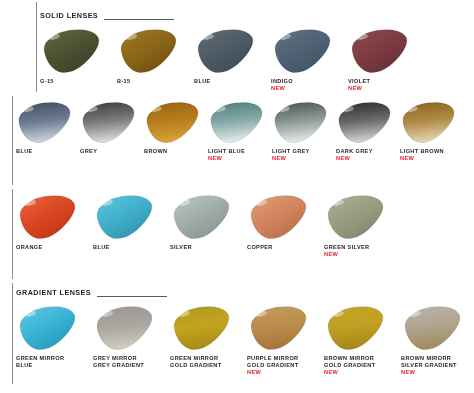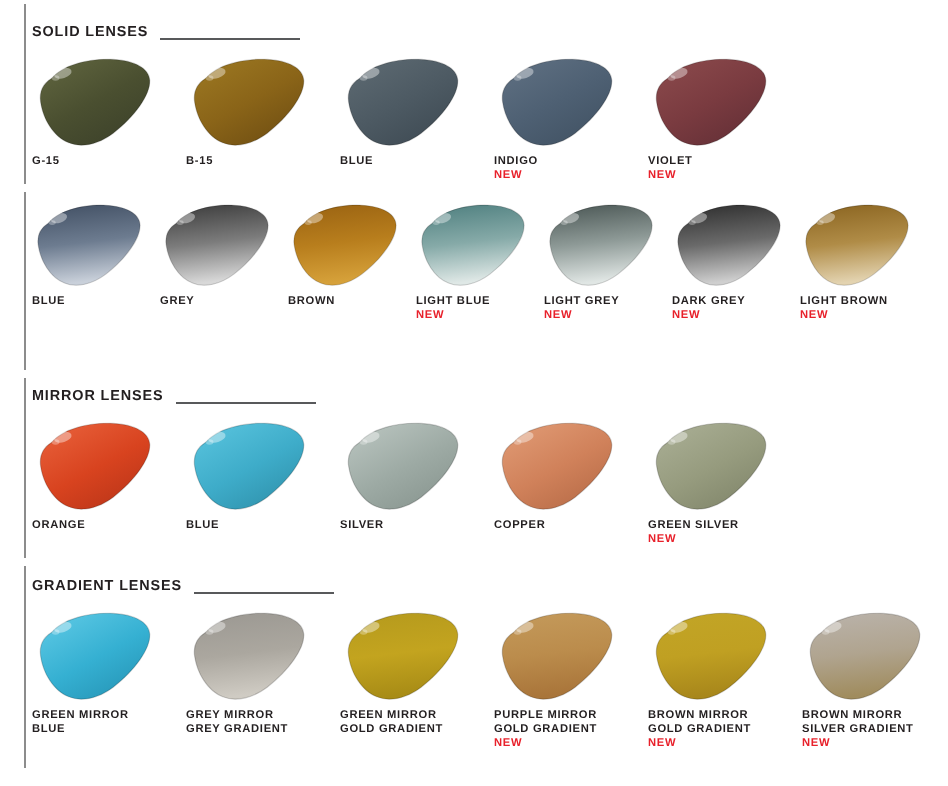--- a/index.html
+++ b/index.html
@@ -94,21 +94,21 @@
   .new {
     font-size: 5.6px;
     font-weight: bold;
     letter-spacing: 0.35px;
     line-height: 7.2px;
     color: #e8212b;
     white-space: nowrap;
   }
 
   
-  #sec-solid     { height: 94px; padding-top: 7px; }
+  #sec-solid     { height: 94px; padding-top: 7px; margin-left: 24px; }
   #sec-gradient  { height: 93px; padding-top: 2px; }
   #sec-mirror    { height: 94px; padding-top: 2px; }
   #sec-chromance { height: 105px; padding-top: 3px; }
 
   #sec-gradient .cell { width: 64px; flex: 0 0 64px; }
   #sec-gradient .lens-wrap { width: 56px; height: 45px; }
 
   #sec-chromance .cell { width: 77px; flex: 0 0 77px; }
 </style>
 </head>
@@ -334,24 +334,20 @@
               <ellipse cx="18" cy="20" rx="3.2" ry="2.2" fill="rgba(255,255,255,0.30)"></ellipse>
             </svg>
           </div>
           <div class="label">LIGHT BROWN</div>
           <div class="new">NEW</div>
         </div>
       </div>
     </div>
     <div class="section" id="sec-mirror">
       <div class="vrule"></div>
-      <div class="sec-head">
-        <div class="sec-title">MIRROR LENSES</div>
-        <div class="sec-rule"></div>
-      </div>
       <div class="row">
         <div class="cell">
           <div class="lens-wrap">
             <svg viewBox="0 0 100 80" width="62" height="48">
               <defs>
                 <linearGradient id="g12" x1="0.15" y1="0" x2="0.85" y2="1">
                   <stop offset="0" stop-color="#e8603a"></stop>
                   <stop offset="0.52" stop-color="#d8431f"></stop>
                   <stop offset="1" stop-color="#b83418"></stop>
                 </linearGradient>

